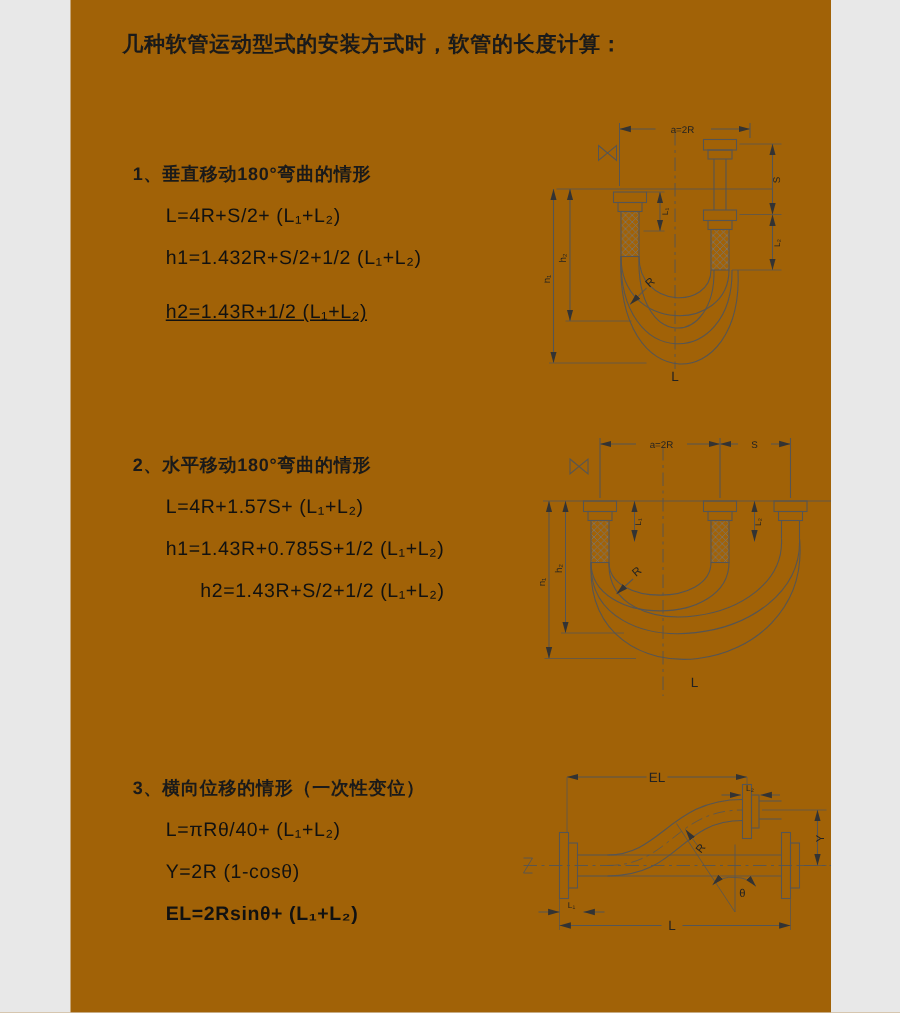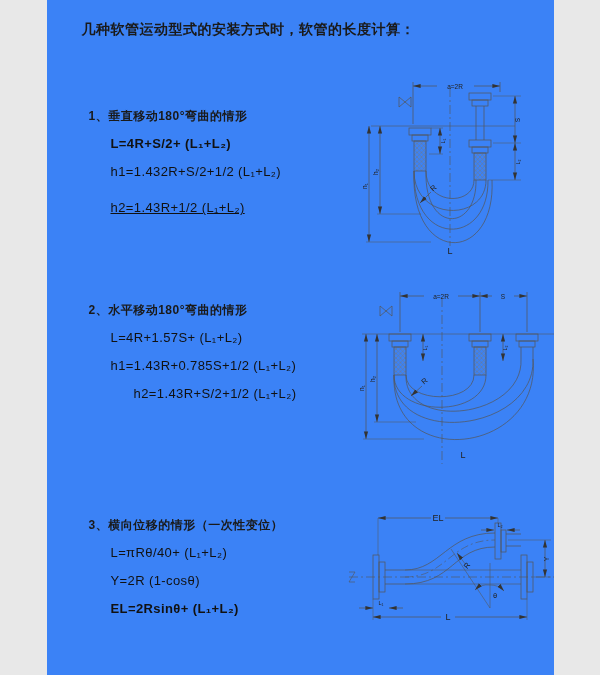--- a/index.html
+++ b/index.html
@@ -1,18 +1,18 @@
 <!DOCTYPE html>
 <html><head>
 <meta charset="utf-8">
 <style>
   html,body { margin:0; padding:0; background:#e8e8e8; }
   .page {
     position:relative; width:507px; height:675px; margin:0 auto;
-    background:#3b82f6; overflow:hidden;
+    background:#a16207; overflow:hidden;
     font-family:"Liberation Sans","DejaVu Sans",sans-serif; color:#1a1a1a;
   }
   .title {
     position:absolute; left:35px; top:21px;
     font-size:14px; font-weight:bold; letter-spacing:0.5px;
   }
   .sec-heading {
     position:absolute; font-size:12px; font-weight:bold; letter-spacing:0.5px;
   }
   .formula {
@@ -28,21 +28,21 @@
   svg.diagram text.tiny { font-size:5.5px; }
 </style>
 </head>
 <body>
 
 <div class="page">
 
   <div class="title">几种软管运动型式的安装方式时，软管的长度计算：</div>
 
   <div class="sec-heading" style="left:42px; top:108px;">1、垂直移动180°弯曲的情形</div>
-  <div class="formula" style="left:64px; top:136px;font-weight:bold;">L=4R+S/2+ (L₁+L₂)</div>
+  <div class="formula" style="left:64px; top:136px;">L=4R+S/2+ (L₁+L₂)</div>
   <div class="formula" style="left:64px; top:164px;">h1=1.432R+S/2+1/2 (L₁+L₂)</div>
   <div class="formula" style="left:64px; top:200px;text-decoration:underline;">h2=1.43R+1/2 (L₁+L₂)</div>
 
   <div class="sec-heading" style="left:42px; top:302px;">2、水平移动180°弯曲的情形</div>
   <div class="formula" style="left:64px; top:330px;">L=4R+1.57S+ (L₁+L₂)</div>
   <div class="formula" style="left:64px; top:358px;text-align:center;">h1=1.43R+0.785S+1/2 (L₁+L₂)</div>
   <div class="formula" style="left:64px; top:386px;padding-left:23px;">h2=1.43R+S/2+1/2 (L₁+L₂)</div>
 
   <div class="sec-heading" style="left:42px; top:517px;">3、横向位移的情形（一次性变位）</div>
   <div class="formula" style="left:64px; top:545px;">L=πRθ/40+ (L₁+L₂)</div>

